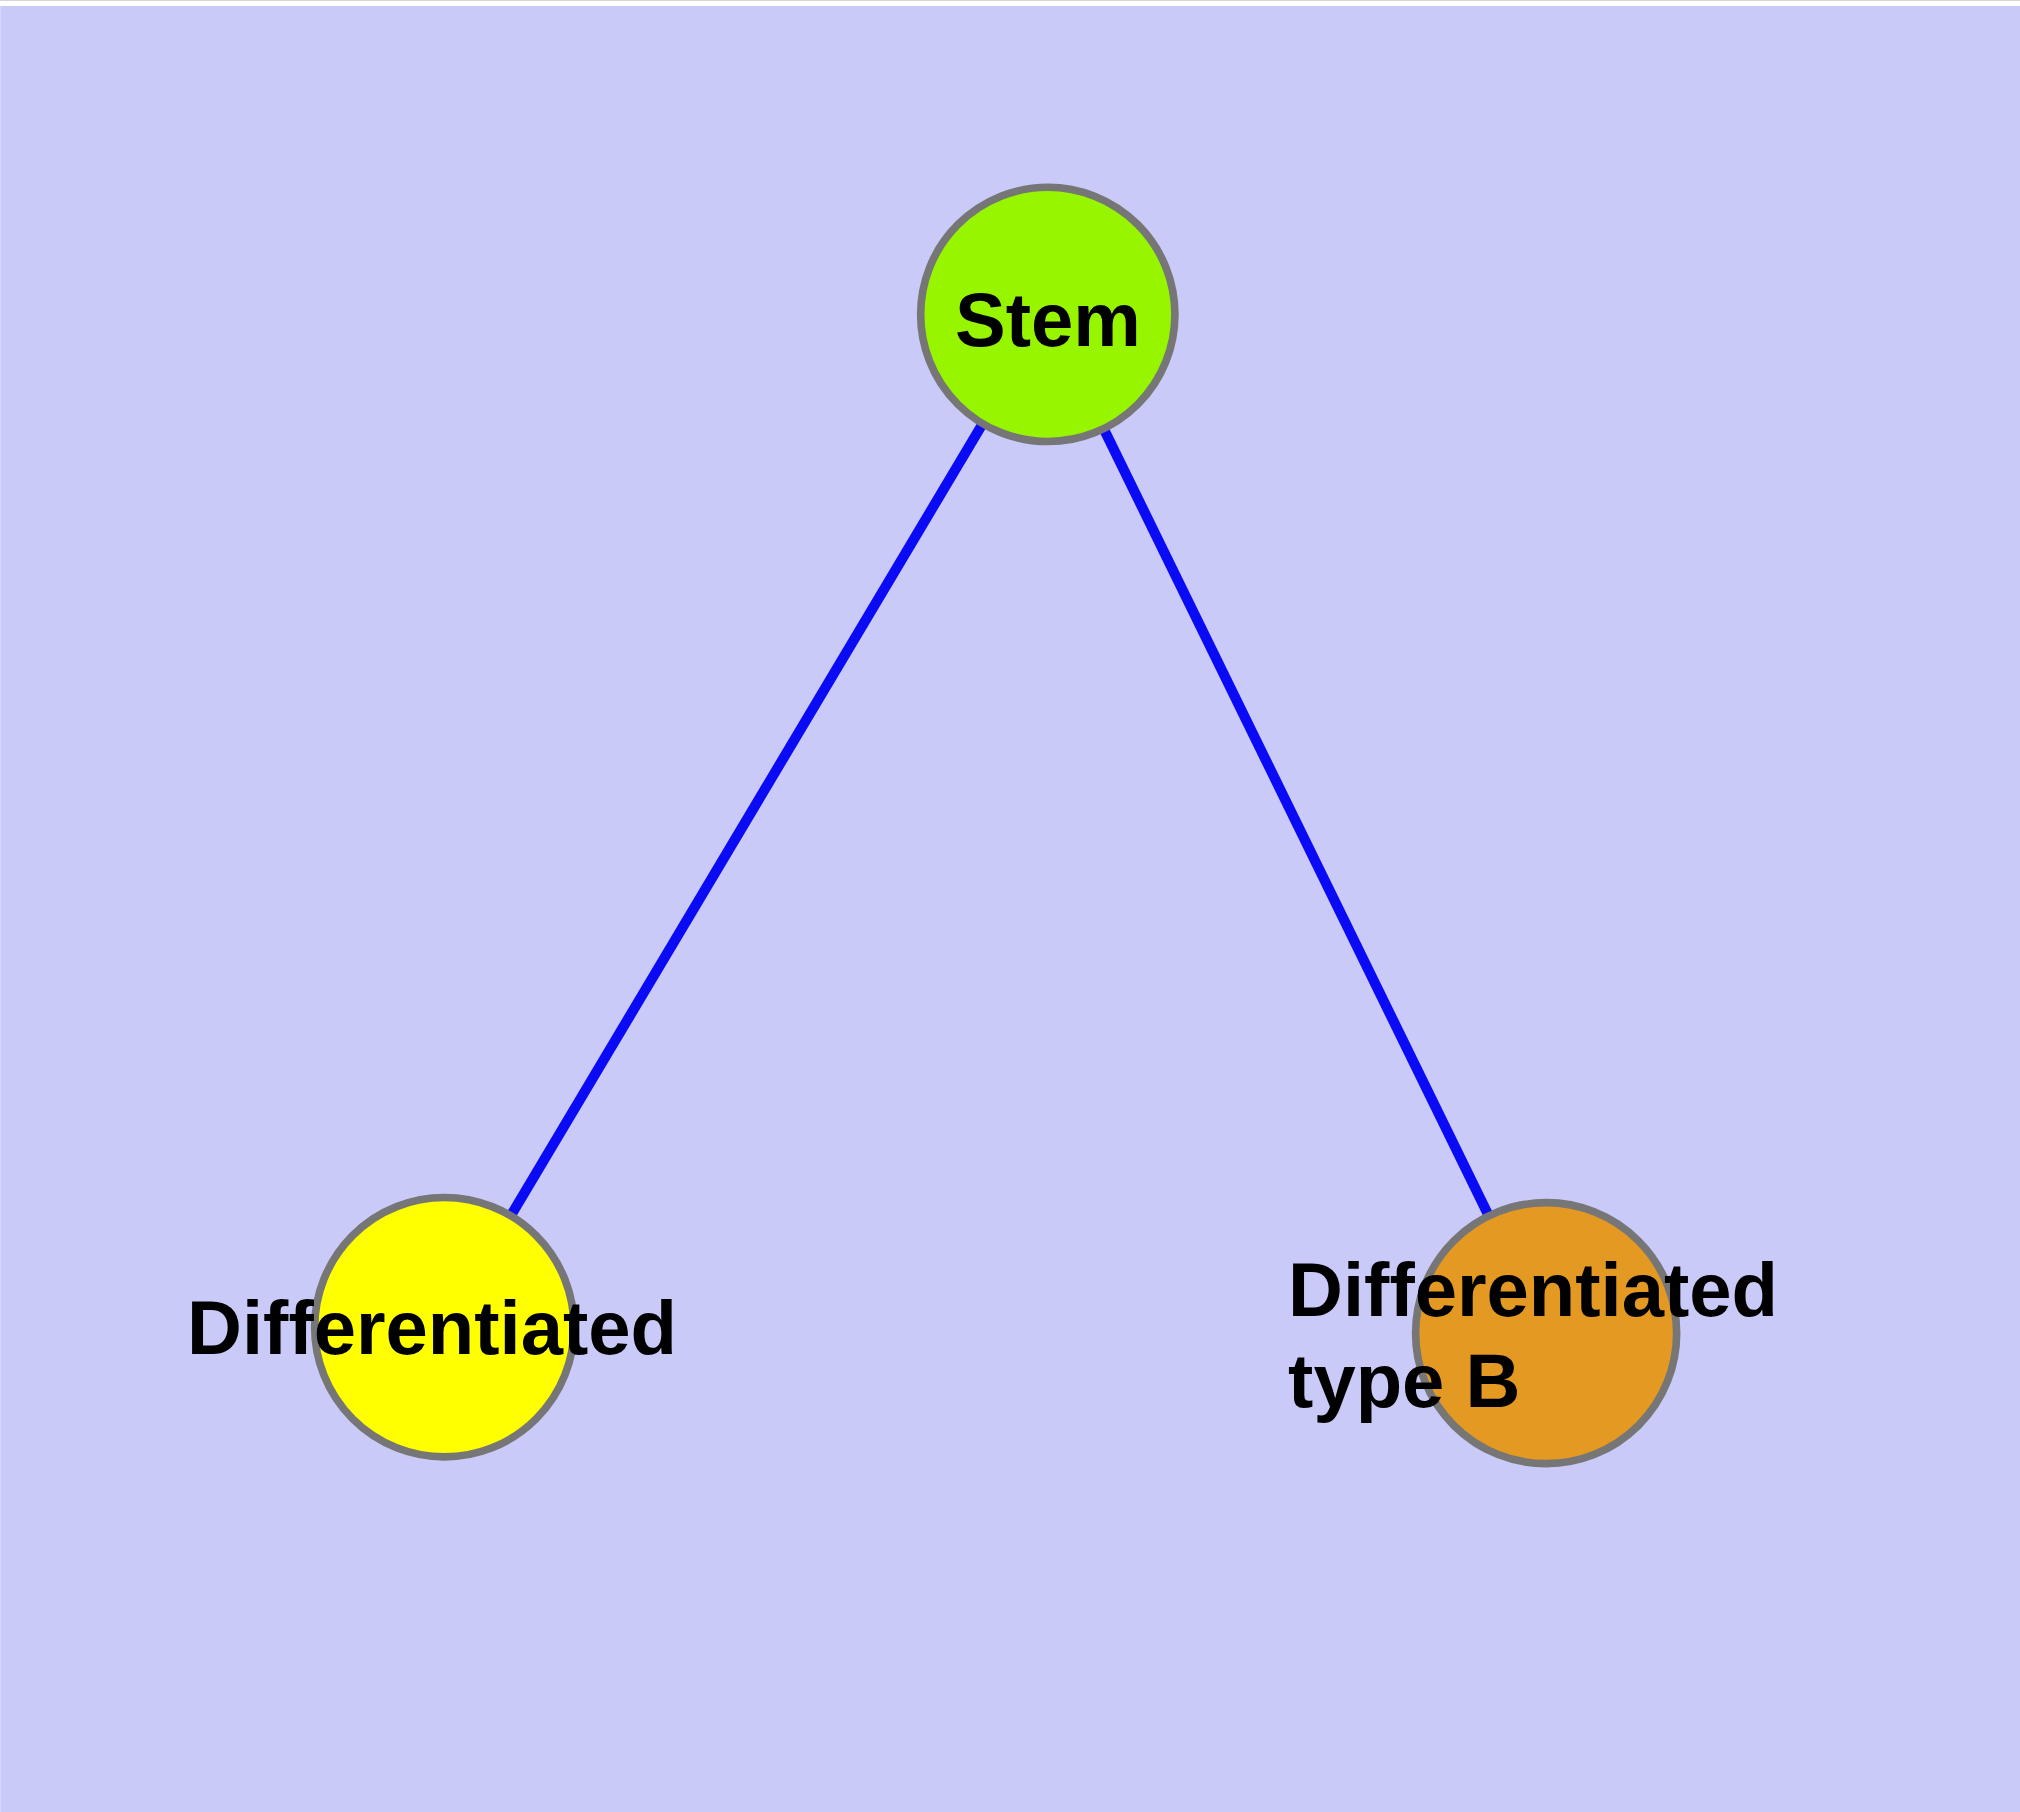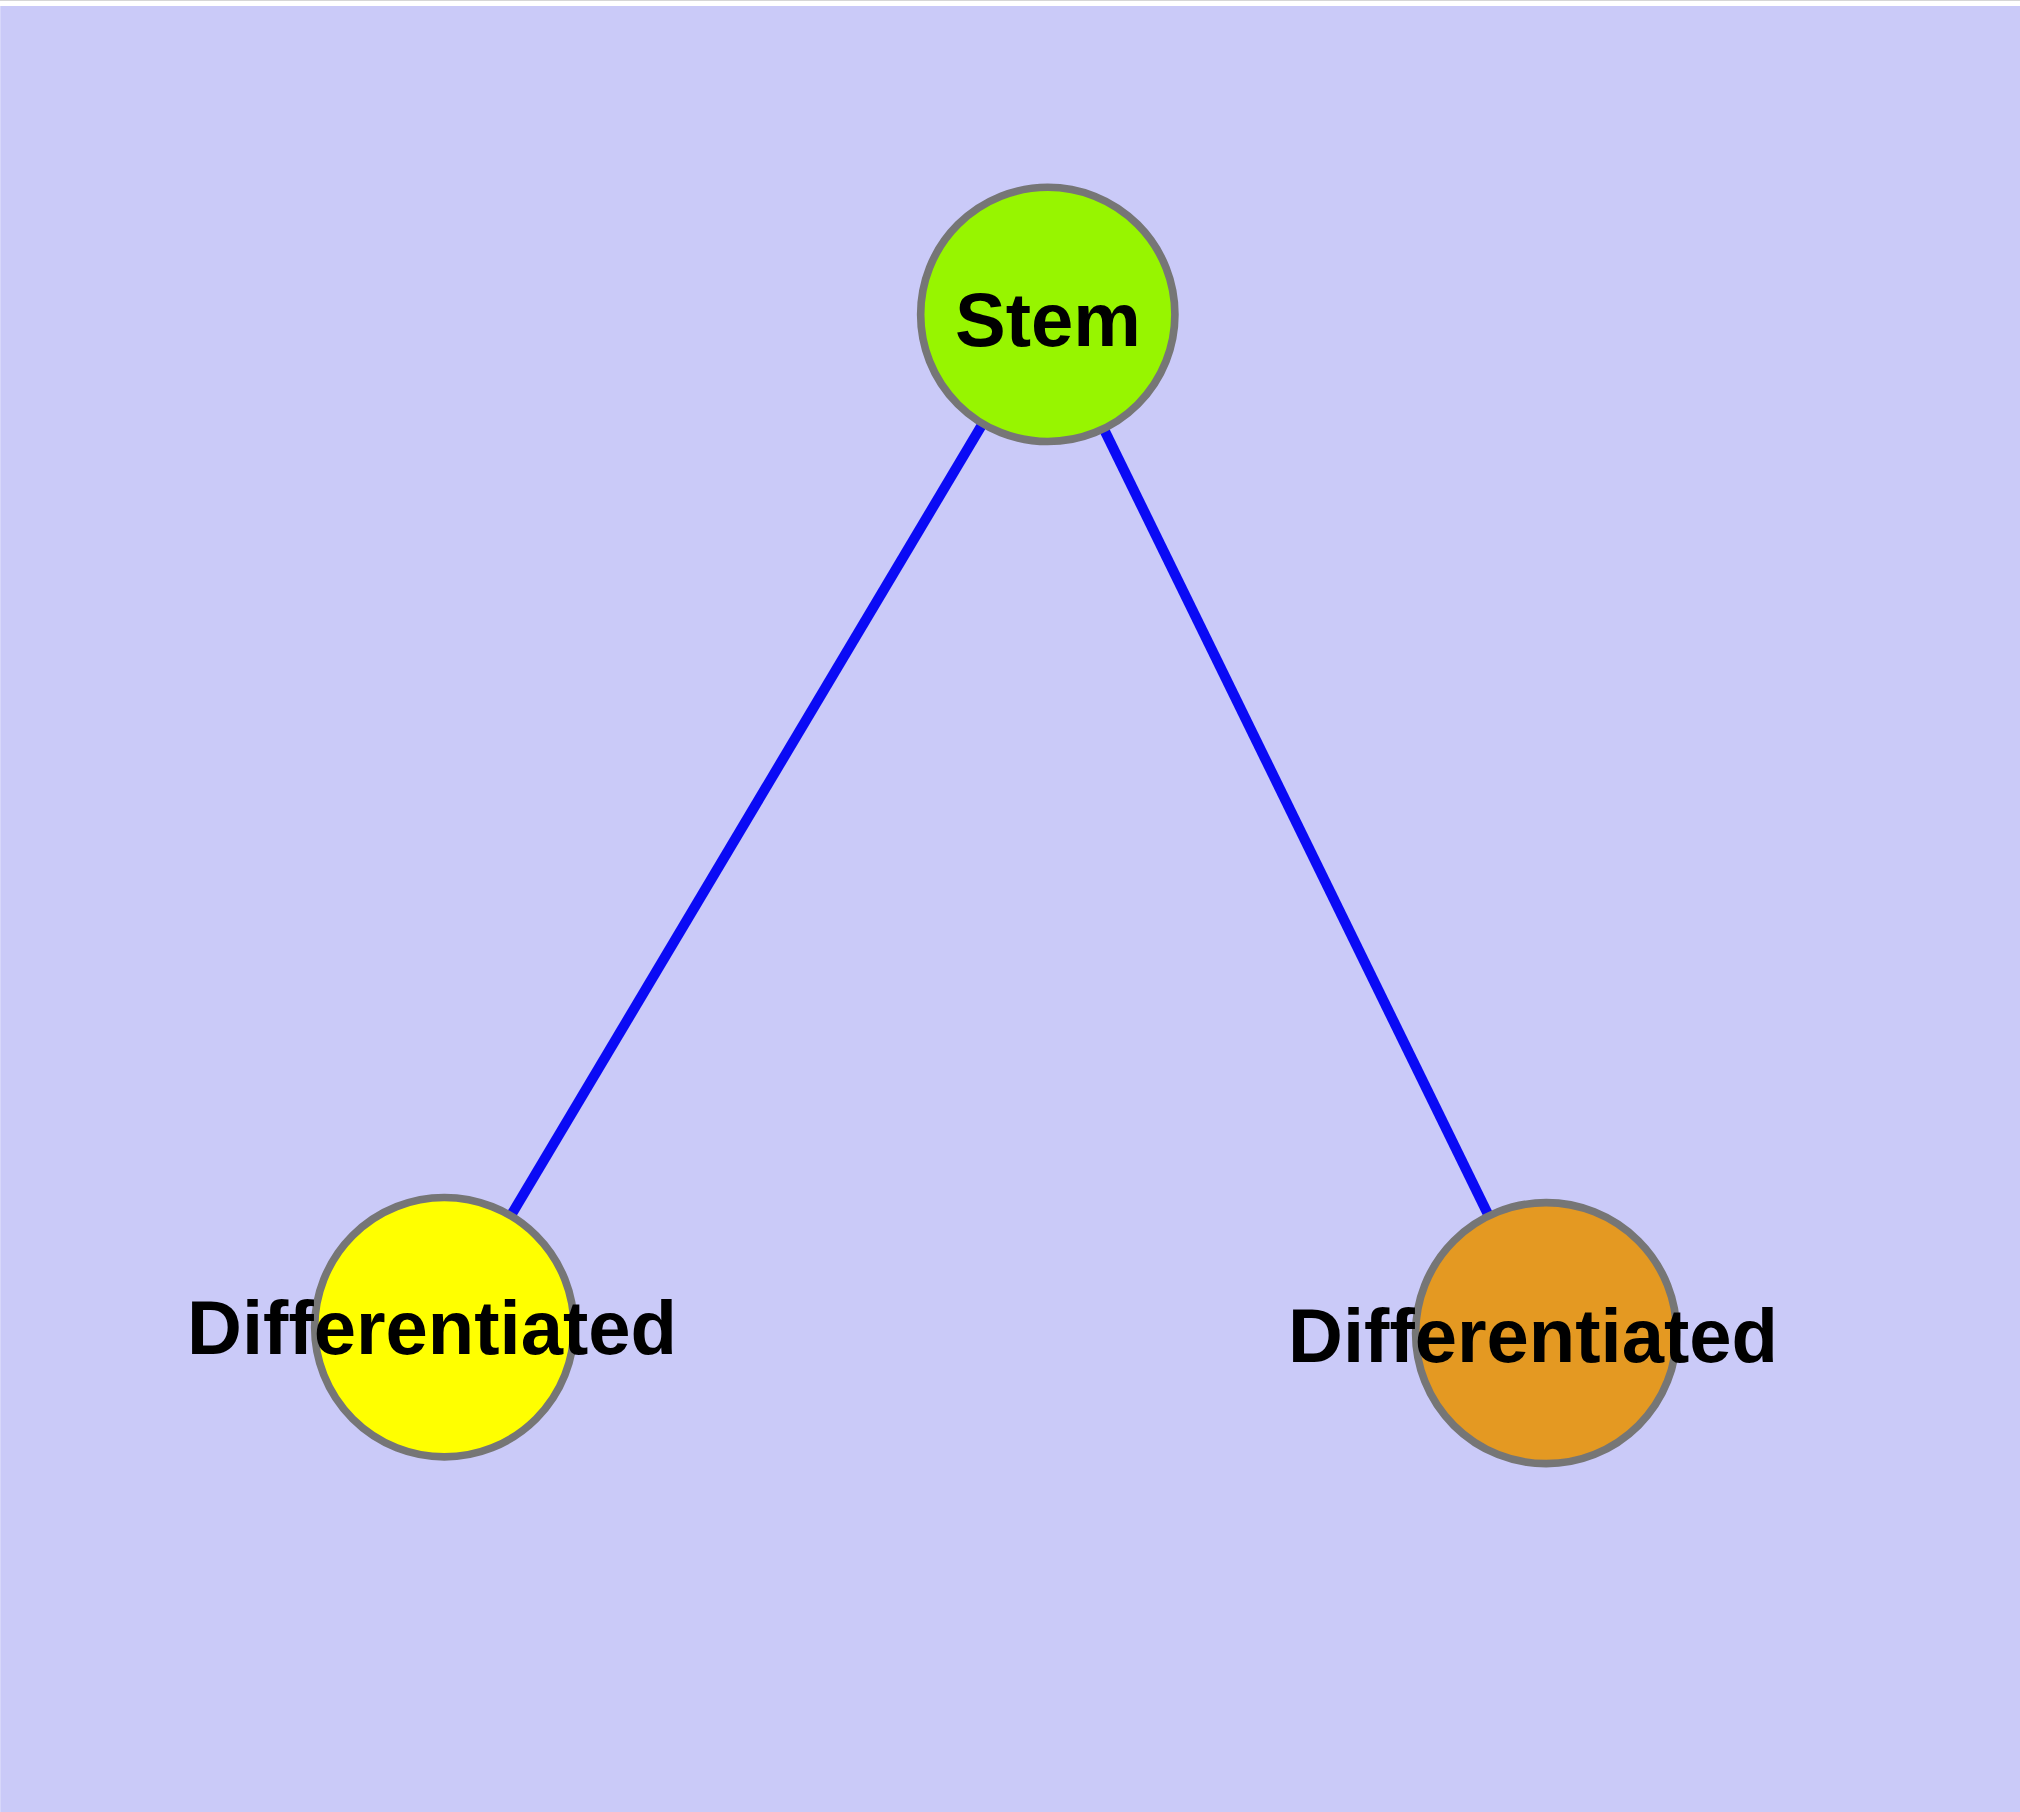--- a/index.html
+++ b/index.html
@@ -66,16 +66,17 @@
   <div class="node-label" style="left: 1048px; top: 319px; color: rgb(0, 0, 0);">
     <span class="ln">Stem</span>
   </div>
 
   <div class="node-label" style="left: 432px; top: 1327px; color: rgb(0, 0, 0);">
     <span class="ln">Differentiated</span>
   </div>
 
   <div class="node-label" style="left: 1533px; top: 1335px; color: rgb(0, 0, 0);">
     <span class="ln">Differentiated</span>
+    <span class="ln">type B</span>
   </div>
 
 </div>
 
 
 </body></html>

